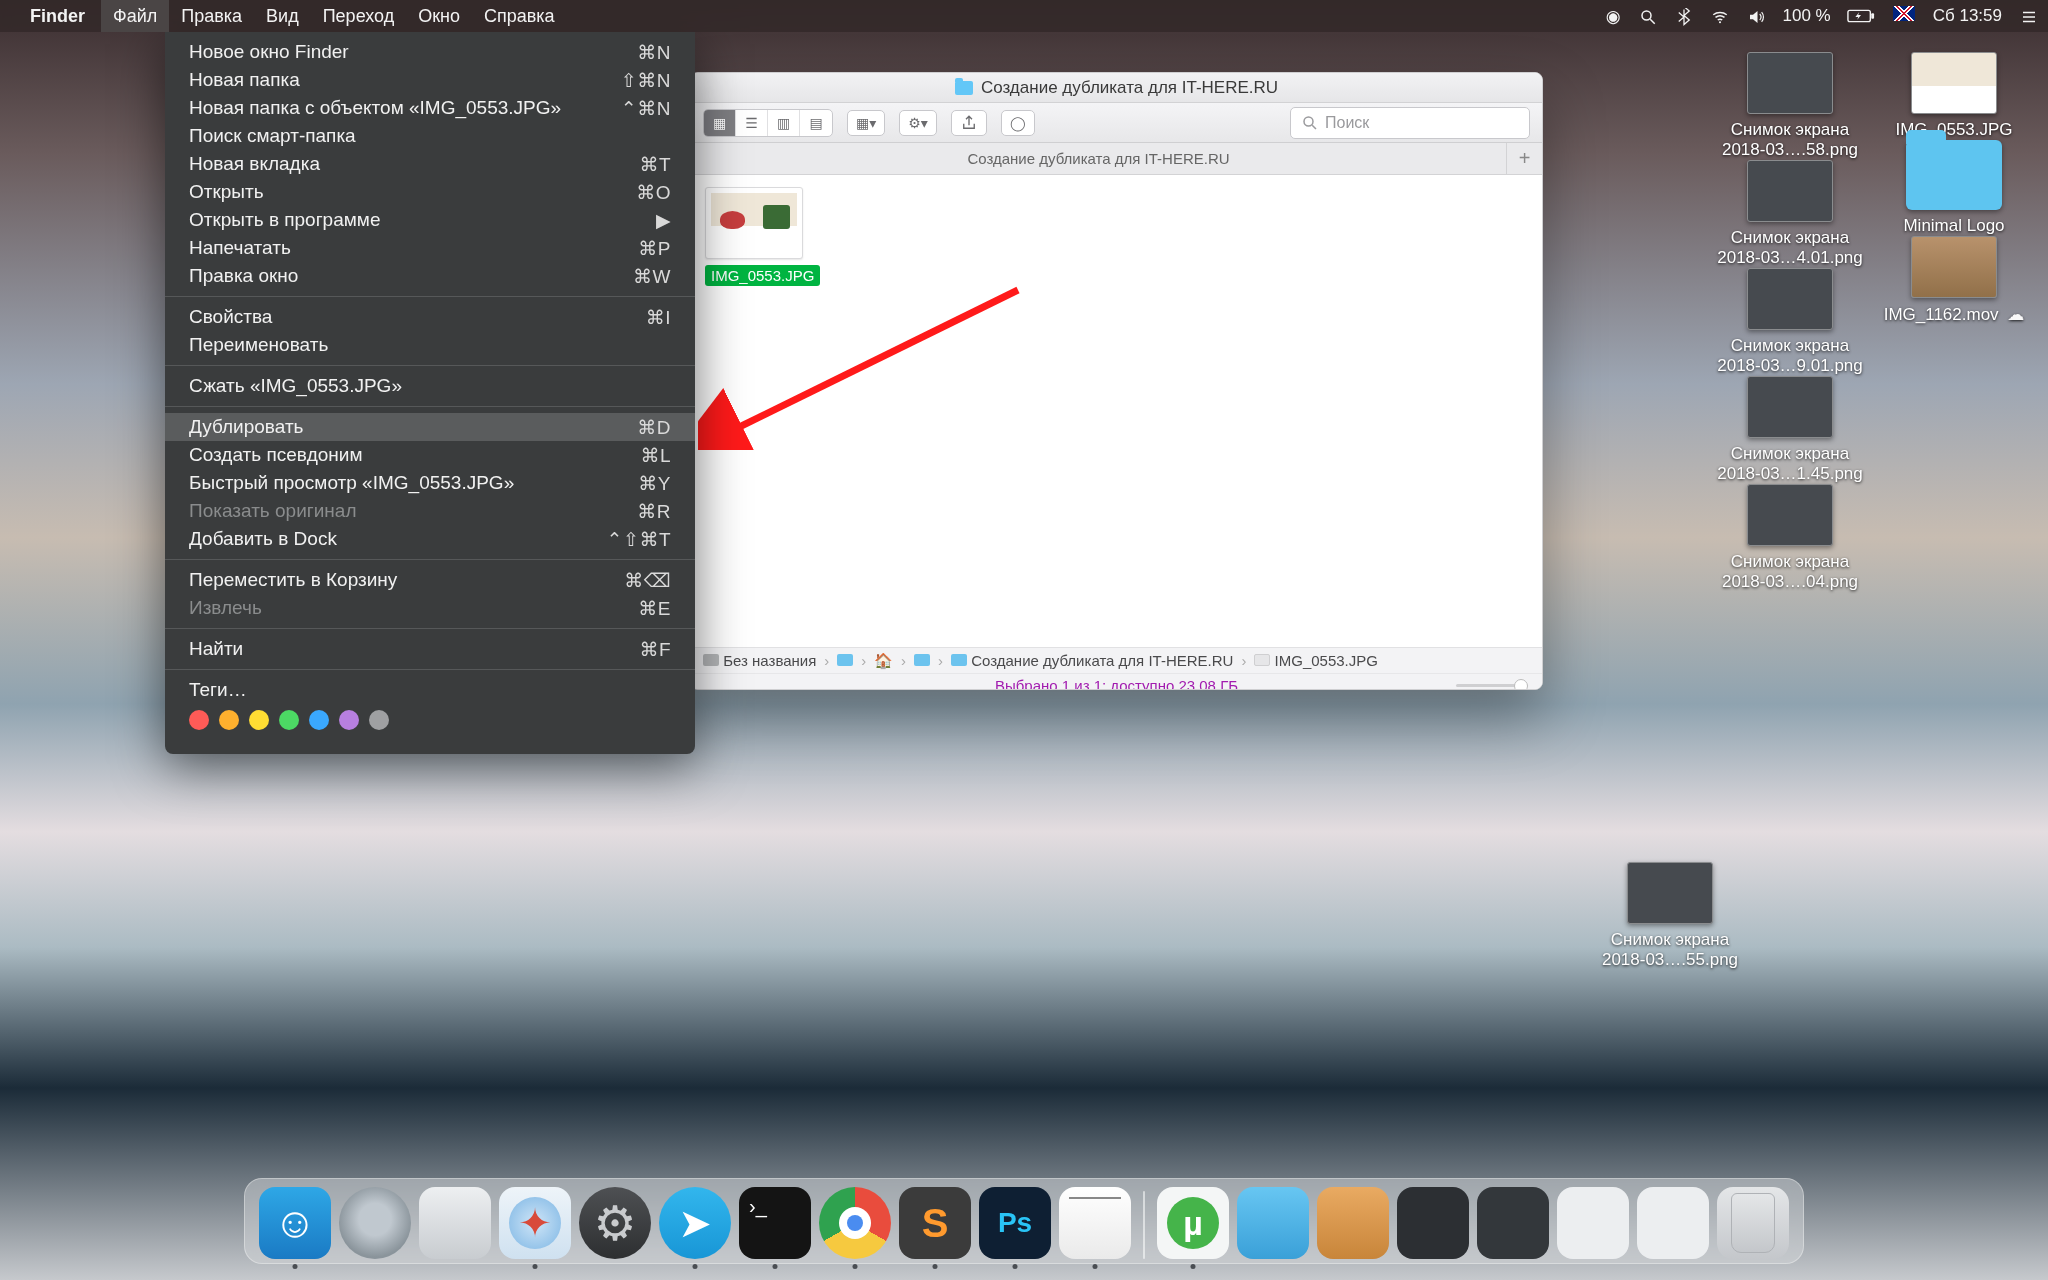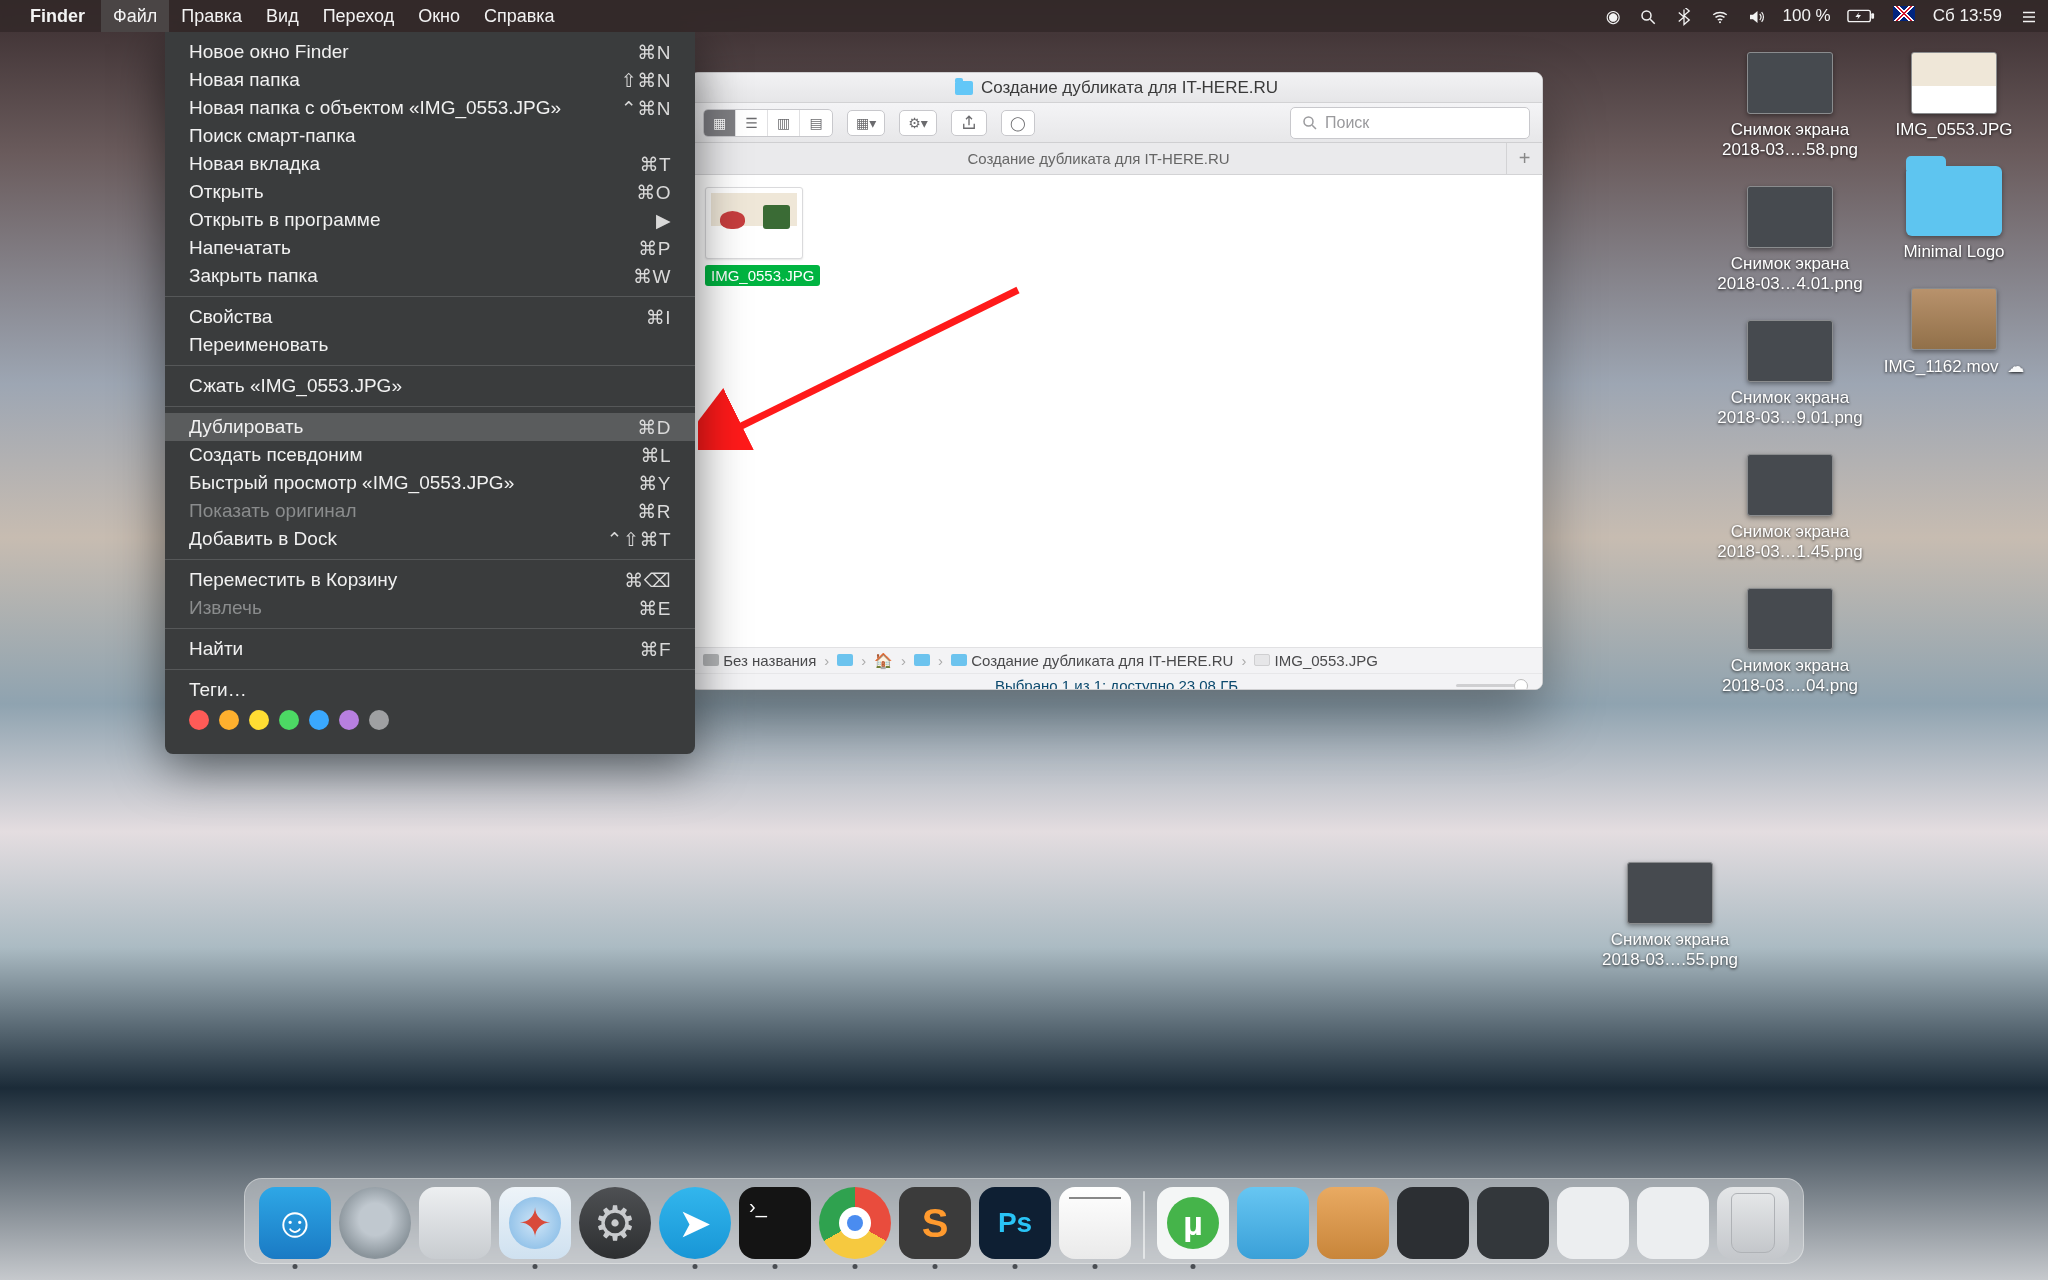--- a/index.html
+++ b/index.html
@@ -48,25 +48,25 @@
 .fn-body { height:472px; background:#fff; padding:12px 14px; position:relative;}
 .fn-icon { width:104px; text-align:center;}
 .fn-icon .pic { width:98px; height:72px; border:1px solid #dadadc; border-radius:3px; background:#fff; box-shadow:0 1px 2px rgba(0,0,0,.1); padding:5px;}
 .fn-icon .pic-inner { width:100%; height:100%; background:linear-gradient(180deg,#efe7d8 0 55%, #fff 55% 100%); position:relative;}
 .fn-icon .pic-inner:before{content:"";position:absolute;left:10%;top:30%;width:30%;height:30%;background:#c63e3e;border-radius:50% 50% 45% 45%;}
 .fn-icon .pic-inner:after{content:"";position:absolute;right:8%;top:20%;width:32%;height:40%;background:#3a6b35;border-radius:3px;}
 .fn-icon .lbl { display:inline-block; margin-top:6px; background:#00b441; color:#fff; font-size:15px; padding:2px 6px; border-radius:3px;}
 .fn-path { height:26px; background:#f3f3f5; border-top:1px solid #e1e1e3; display:flex; align-items:center; padding:0 12px; font-size:15px; color:#4a4a4c; gap:6px; overflow:hidden;}
 .fn-path .sep{color:#aaa;margin:0 2px;}
 .fn-path .ico{width:16px;height:12px;border-radius:2px;display:inline-block;}
-.fn-status { height:24px; background:#f3f3f5; border-top:1px solid #e7e7e9; display:flex; align-items:center; justify-content:center; font-size:15px; color:#0c4a6e; position:relative;}
+.fn-status { height:24px; background:#f3f3f5; border-top:1px solid #e7e7e9; display:flex; align-items:center; justify-content:center; font-size:15px; color:#a21caf; position:relative;}
 .fn-status .zoom{position:absolute;right:14px;display:flex;align-items:center;}
 .fn-status .track{width:72px;height:3px;background:#cfcfd1;border-radius:2px;}
 .fn-status .knob{width:14px;height:14px;border-radius:50%;background:#fff;border:1px solid #bcbcbc;margin-left:-14px;}
-.desk-col { position:absolute; display:flex; flex-direction:column; gap:26px; z-index:50;}
+.desk-col { position:absolute; display:flex; flex-direction:column; z-index:50;}
 .dico { width:156px; display:flex; flex-direction:column; align-items:center; color:#fff; font-size:17px; text-align:center; text-shadow:0 1px 3px rgba(0,0,0,.85);}
 .dico .thumb { width:86px; height:62px; background:#464a4f; border:1px solid #8a8c8e; border-radius:3px; box-shadow:0 2px 5px rgba(0,0,0,.4);}
 .dico .thumb.photo{background:linear-gradient(180deg,#efe7d8 0 55%, #fff 55% 100%);}
 .dico .thumb.folder{width:96px;height:70px;background:#5ec5f0;border-radius:6px;position:relative;border:none;}
 .dico .thumb.folder:before{content:"";position:absolute;top:-10px;left:0;width:40px;height:14px;background:#5ec5f0;border-radius:5px 5px 0 0;}
 .dico .thumb.video{background:linear-gradient(#b8926c,#917049);}
 .dico .lbl{margin-top:6px; max-width:155px;}
 .cloud-badge{margin-left:4px;opacity:.95;}
 
 
@@ -153,21 +153,21 @@
     </div>
     <div class="row">
       <span class="label">Открыть в программе</span>
       <span class="short">▶</span>
     </div>
     <div class="row">
       <span class="label">Напечатать</span>
       <span class="short">⌘P</span>
     </div>
     <div class="row">
-      <span class="label">Закрыть папка</span>
+      <span class="label">Правка окно</span>
       <span class="short">⌘W</span>
     </div>
     <div class="sep"></div>
     <div class="row">
       <span class="label">Свойства</span>
       <span class="short">⌘I</span>
     </div>
     <div class="row">
       <span class="label">Переименовать</span>
       <span class="short"></span>

